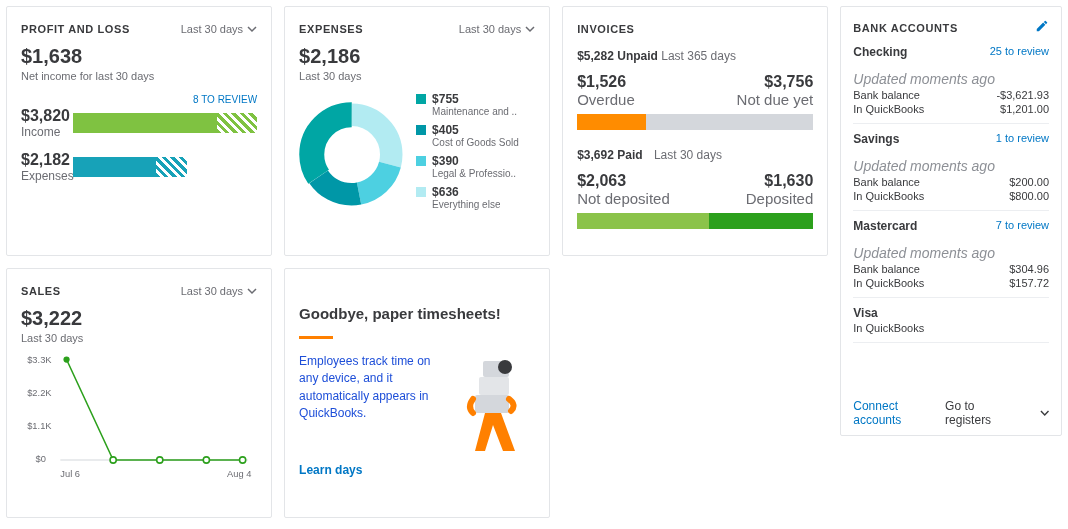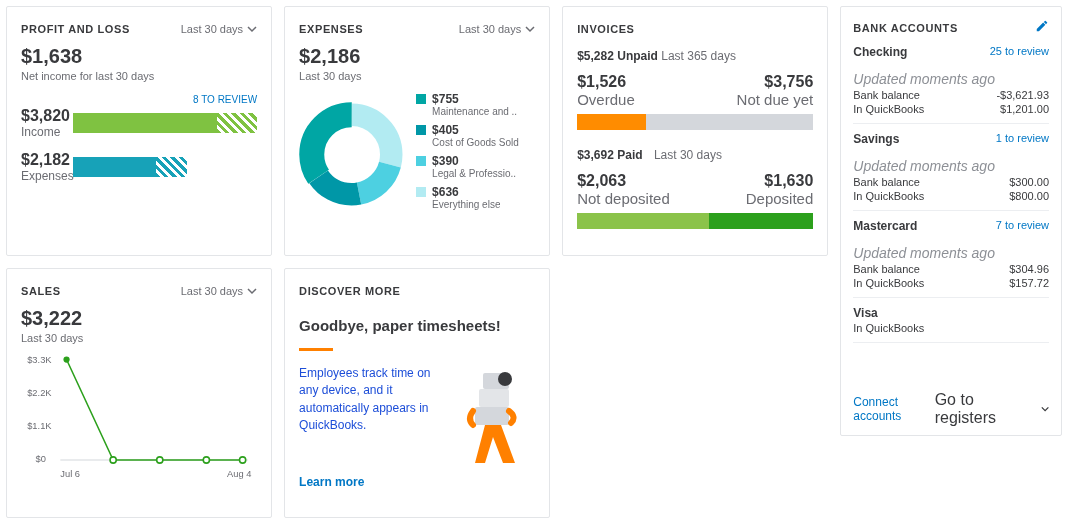--- a/index.html
+++ b/index.html
@@ -35,21 +35,21 @@
   .bank-card { border:1px solid #e3e5e8; border-radius:2px; padding:12px 12px 8px; height:430px; display:flex; flex-direction:column; }
   .bank-head { display:flex; justify-content:space-between; align-items:center; }
   .acct { border-bottom:1px solid #eceef1; padding:8px 0; font-size:11px; }
   .acct-head { display:flex; justify-content:space-between; }
   .acct-name { font-weight:600; font-size:12px; }
   .acct-link { color:#0077c5; cursor:pointer; }
   .acct-sub { color:#8d9096; font-style:italic; font-size:14px; margin-top:12px; }
   .acct-line { display:flex; justify-content:space-between; margin-top:2px; }
   .bank-foot { margin-top:auto; display:flex; justify-content:space-between; align-items:center; padding-top:10px; }
   .link { color:#0077c5; font-size:12px; cursor:pointer; }
-  .goto { font-size:16px; color:#393a3d; cursor:pointer; display:flex; align-items:center; gap:20px;}
+  .goto { font-size:12px; color:#393a3d; cursor:pointer; display:flex; align-items:center; gap:20px;}
   .discover-divider { width:34px; height:3px; background:#ff8000; margin:14px 0; }
   .discover-body { display:flex; gap:10px; align-items:flex-start; }
   .discover-txt { font-size:12px; color:#1d4ed8; line-height:1.45; flex:1; }
   .pencil { color:#0077c5; cursor:pointer; }
   svg.chev { width:10px; height:10px; }
   .sales-chart { height:145px; width:100%; }
 </style>
 </head>
 <body>
 
@@ -174,36 +174,35 @@
               <div class="leg-txt">
                 <div class="amt">$636</div>
                 <div class="cap">Everything else</div>
               </div>
             </div>
         </div>
       </div>
     </div>
 
     <div class="card tall">
-      <div class="card-title">DISCOVER MORE</div>
       <div style="font-weight:700;font-size:15px;margin-top:20px;">Goodbye, paper timesheets!</div>
       <div class="discover-divider"></div>
       <div class="discover-body">
         <div class="discover-txt">Employees track time on any device, and it automatically appears in QuickBooks.</div>
         <svg width="80" height="100" viewBox="0 0 80 100">
           <rect x="28" y="8" width="26" height="16" rx="2" fill="#d4d7dc"></rect>
           <rect x="24" y="24" width="30" height="18" rx="2" fill="#e3e5e8"></rect>
           <rect x="20" y="42" width="34" height="18" rx="2" fill="#d4d7dc"></rect>
           <path d="M30 60 L20 98 L30 98 L38 72 L48 98 L60 98 L46 60 Z" fill="#ff8000"></path>
           <circle cx="50" cy="14" r="7" fill="#393a3d"></circle>
           <path d="M18 46 Q12 54 18 60" fill="none" stroke="#ff8000" stroke-width="6" stroke-linecap="round"></path>
           <path d="M54 46 Q62 52 56 58" fill="none" stroke="#ff8000" stroke-width="6" stroke-linecap="round"></path>
         </svg>
       </div>
-      <div class="link" style="margin-top:10px;font-weight:600;">Learn more</div>
+      <div class="link" style="margin-top:10px;font-weight:600;">Learn days</div>
     </div>
   </div>
 
   <div class="col">
     <div class="card tall">
       <div class="card-title">INVOICES</div>
       <div style="margin-top:14px;font-size:12px;">
         <span style="font-weight:700">$5,282 Unpaid</span>
         <span style="color:#6b6c72;">Last 365 days</span>
       </div>
@@ -269,21 +268,21 @@
           </div>
       </div>
       <div class="acct">
         <div class="acct-head">
             <span class="acct-name">Savings</span>
             <span class="acct-link">1 to review</span>
           </div>
         <div class="acct-sub">Updated moments ago</div>
         <div class="acct-line">
             <span>Bank balance</span>
-            <span>$300.00</span>
+            <span>$200.00</span>
           </div>
         <div class="acct-line">
             <span>In QuickBooks</span>
             <span>$800.00</span>
           </div>
       </div>
       <div class="acct">
         <div class="acct-head">
             <span class="acct-name">Mastercard</span>
             <span class="acct-link">7 to review</span>

